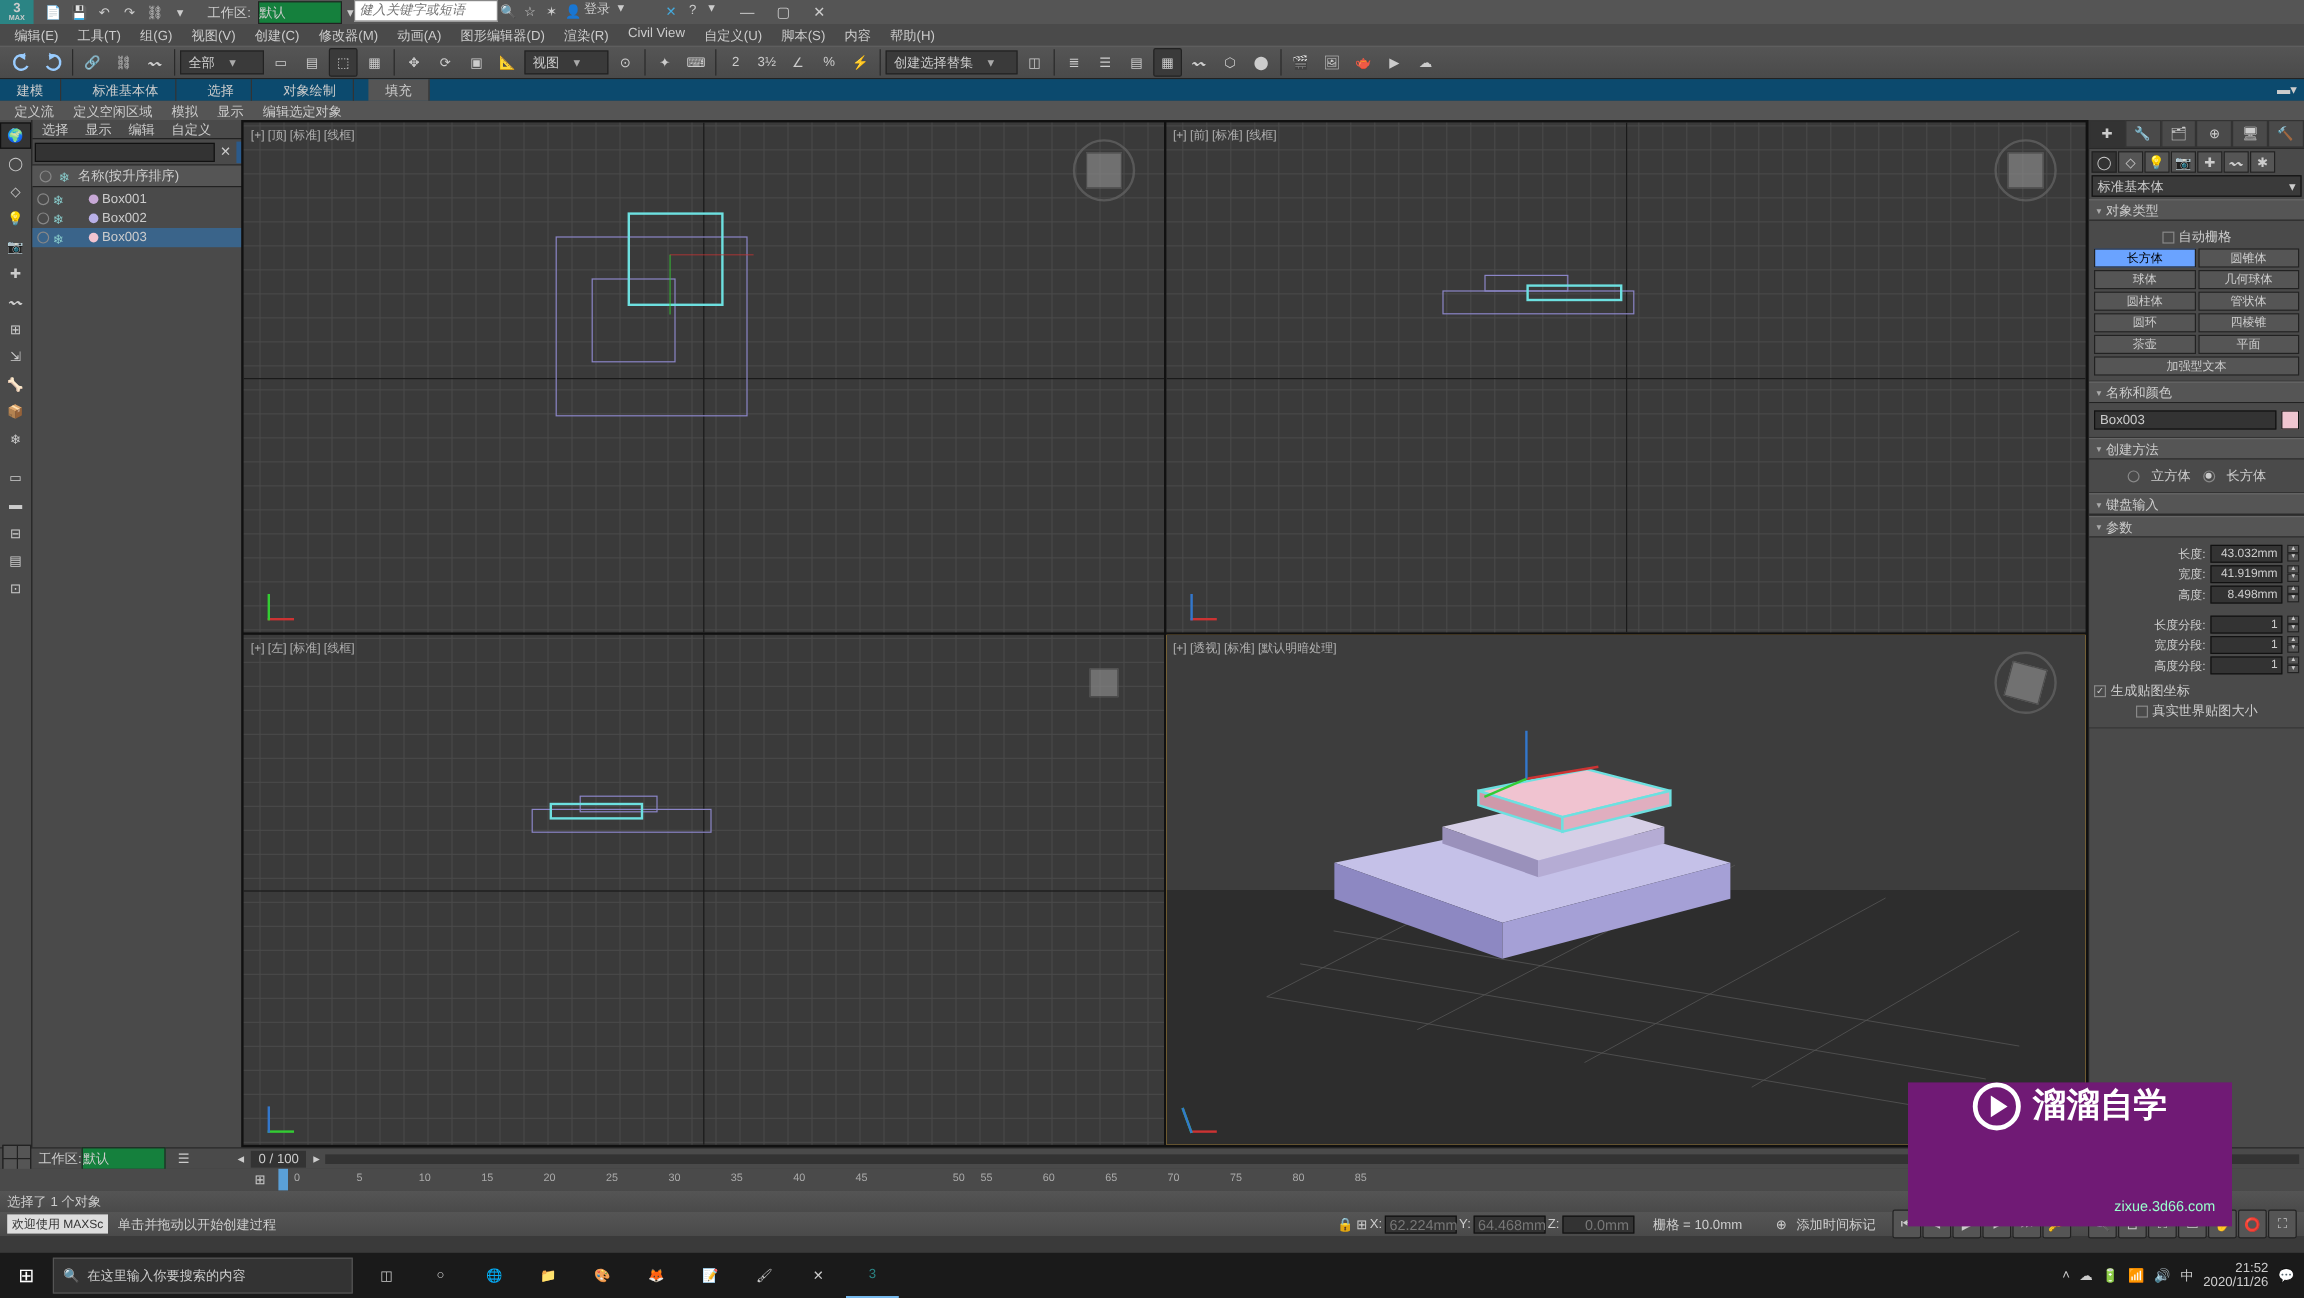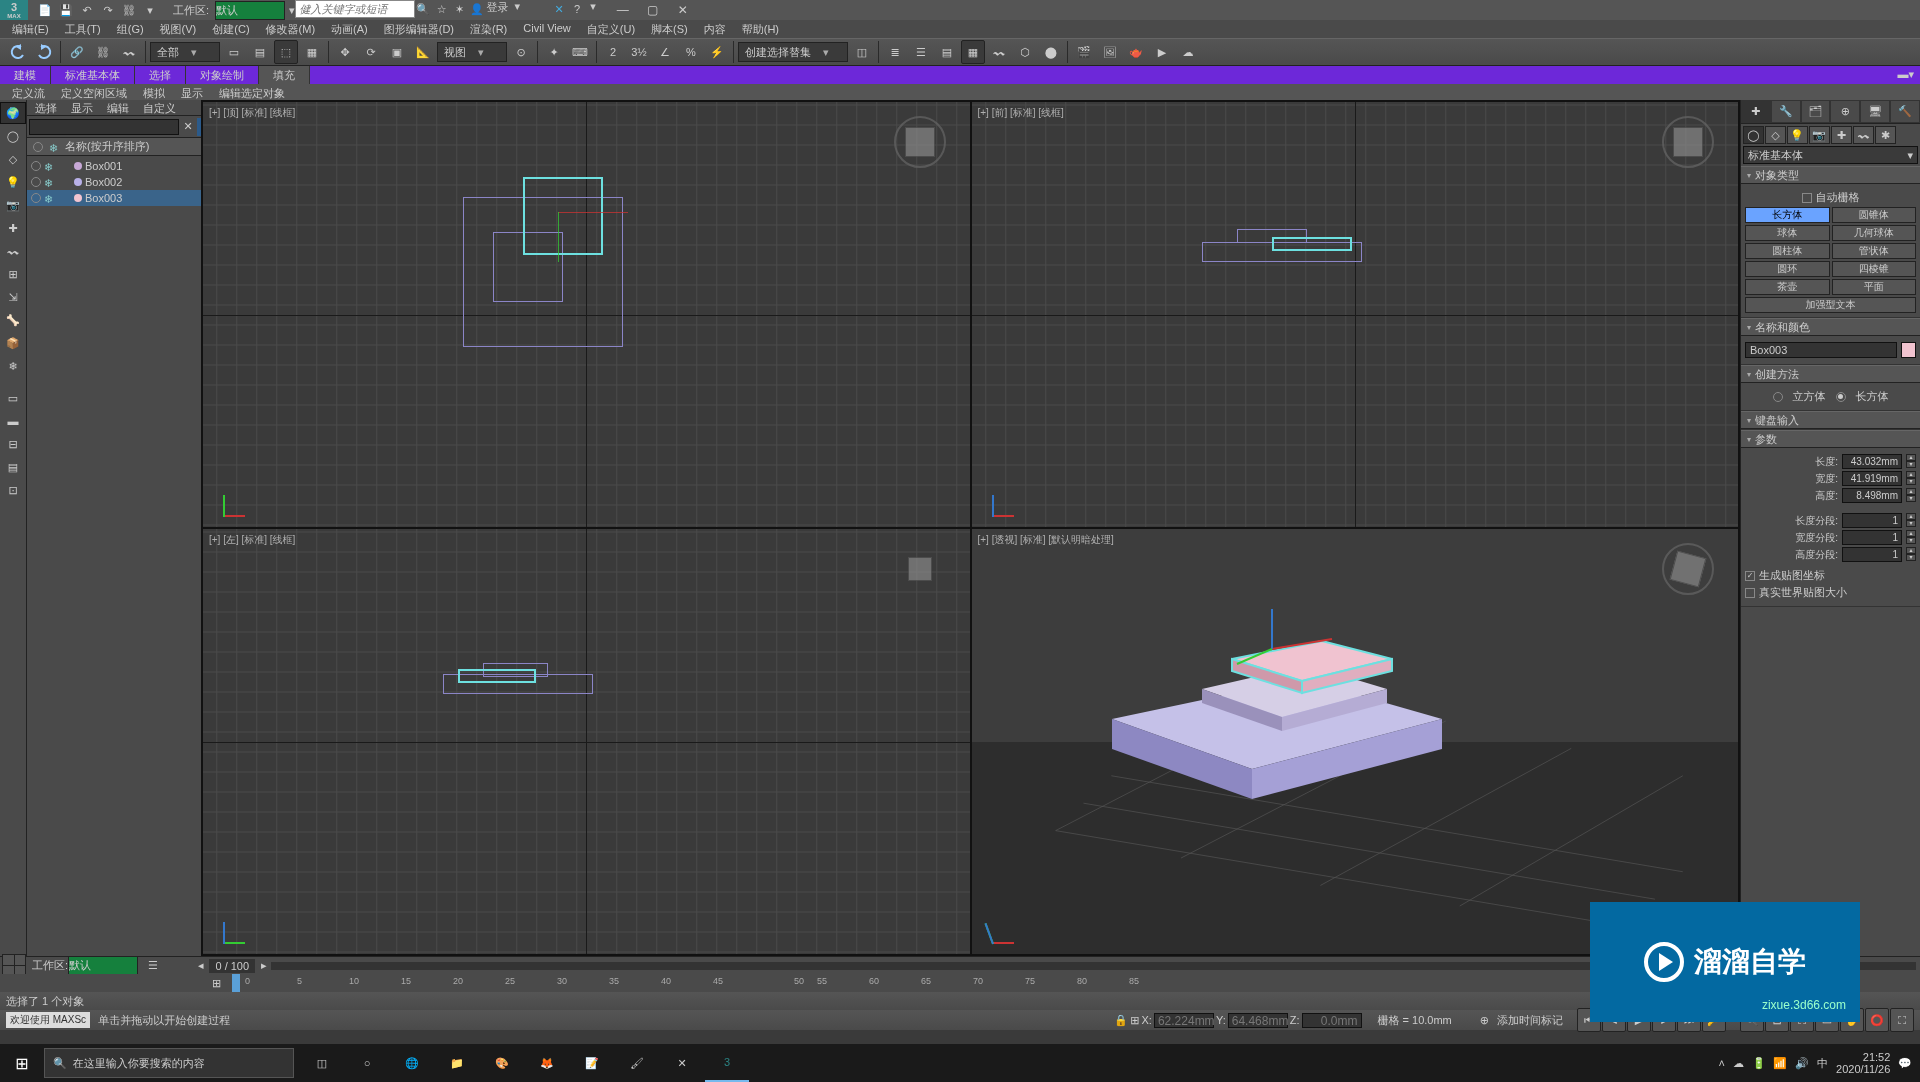--- a/index.html
+++ b/index.html
@@ -20,21 +20,21 @@
 .menubar{height:18px;background:#4a4a4a;display:flex;padding:0 4px}
 .menubar span{padding:2px 8px}
 
 .maintoolbar{height:28px;background:linear-gradient(#555,#4a4a4a);border-top:1px solid #666;border-bottom:1px solid #222;display:flex;align-items:center;padding:0 6px;gap:2px}
 .tbbtn{width:24px;height:24px;display:flex;align-items:center;justify-content:center;border:1px solid transparent;border-radius:2px}
 .tbbtn.active{background:#3a3a3a;border:1px solid #222}
 .tbsel{height:20px;background:#3a3a3a;border:1px solid #222;padding:0 6px;display:flex;align-items:center;gap:12px}
 .tbsel::after{content:"▾";color:#aaa}
 .sep{width:1px;height:22px;background:#2a2a2a;margin:0 2px}
 
-.ribbon-tabs{height:18px;background:#6d28d9;display:flex;gap:0}
+.ribbon-tabs{height:18px;background:#0c4a6e;display:flex;gap:12px}
 .ribbon-tabs span{padding:2px 14px;border-right:1px solid #333}
 .ribbon-tabs span.active{background:#555}
 .ribbon-sub{height:16px;background:#555;display:flex;padding:0 4px;font-size:10px}
 .ribbon-sub span{padding:2px 8px}
 
 .main{display:flex;height:856px}
 .leftcol{width:200px;display:flex;background:#3a3a3a}
 .leftstrip{width:28px;background:#4a4a4a;display:flex;flex-direction:column;gap:1px;padding-top:2px}
 .stripbtn{width:26px;height:22px;display:flex;align-items:center;justify-content:center;margin:0 auto;border:1px solid transparent}
 .stripbtn.active{background:#333;border:1px solid #111}
@@ -111,21 +111,21 @@
 
 .taskbar{position:absolute;bottom:0;left:0;right:0;height:38px;background:#1a1a1a;display:flex;align-items:center}
 .start{width:44px;height:38px;display:flex;align-items:center;justify-content:center;color:#fff;font-size:16px}
 .task-search{width:250px;height:30px;background:#333;border:1px solid #555;display:flex;align-items:center;padding:0 8px;gap:6px;color:#999}
 .task-apps{display:flex;gap:1px;margin-left:6px}
 .task-apps .app{width:44px;height:38px;display:flex;align-items:center;justify-content:center}
 .task-apps .app.active{border-bottom:2px solid #76b9ed}
 .tray{margin-left:auto;display:flex;align-items:center;gap:8px;padding:0 8px;color:#ccc}
 .clock-block{text-align:right;line-height:12px}
 
-.watermark{position:absolute;right:60px;bottom:60px;height:120px;width:270px;background:#0369a1;display:flex;align-items:center;justify-content:center;gap:10px;z-index:200}
+.watermark{position:absolute;right:60px;bottom:60px;height:120px;width:270px;background:#701a75;display:flex;align-items:flex-start;justify-content:center;gap:10px;z-index:200}
 .watermark .play{width:40px;height:40px;border:4px solid #fff;border-radius:50%;display:flex;align-items:center;justify-content:center}
 .watermark .play::after{content:"";border-left:14px solid #fff;border-top:9px solid transparent;border-bottom:9px solid transparent;margin-left:4px}
 .watermark .txt{color:#fff;font-size:28px;font-weight:bold}
 .watermark .sub{position:absolute;bottom:10px;right:14px;color:#9fc;font-size:12px}
 svg{display:block}
 
 .vp-layout{width:24px;height:24px;border:1px solid #222;display:grid;grid-template-columns:1fr 1fr;grid-template-rows:1fr 1fr;gap:1px;background:#222;margin:2px}
 .vp-layout div{background:#555}
 </style>
 </head>
@@ -569,21 +569,21 @@
             <div class="spinner">1</div>
             <div class="spin-btns">
               <span>▴</span>
               <span>▾</span>
             </div>
           </div>
         <div class="row" style="justify-content:flex-start;gap:4px;margin-top:6px">
             <span class="check on"></span>
             <span>生成贴图坐标</span>
           </div>
-        <div class="row" style="justify-content:flex-start;gap:4px">
+        <div class="row" style="justify-content:center;gap:4px">
             <span class="check"></span>
             <span>真实世界贴图大小</span>
           </div>
       </div>
     </div>
   </div>
 </div>
 
 <div class="time-strip">
   <div class="vp-layout">

